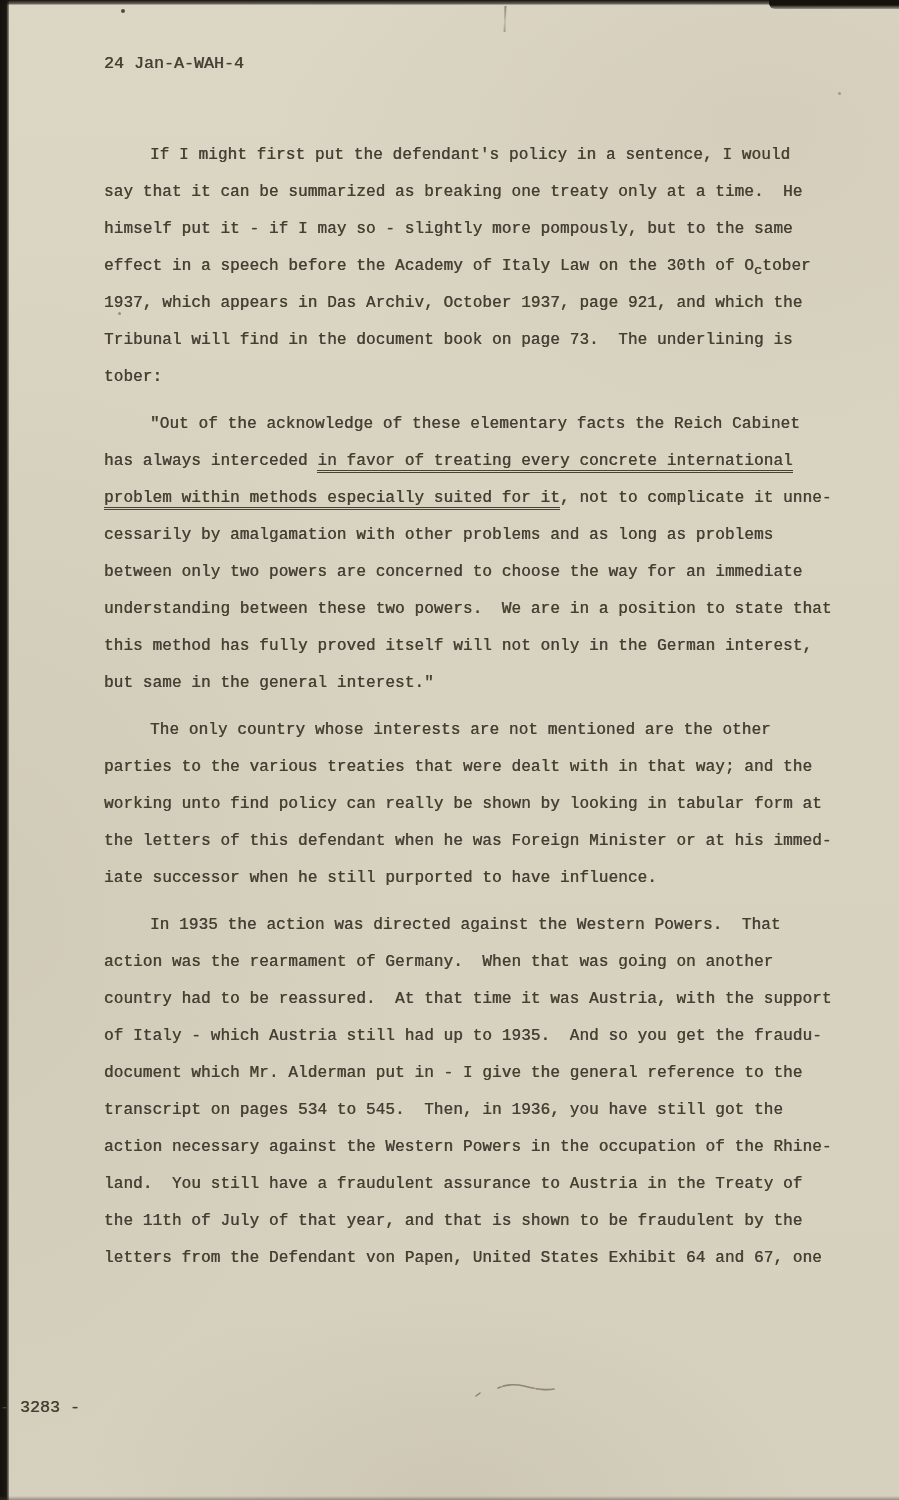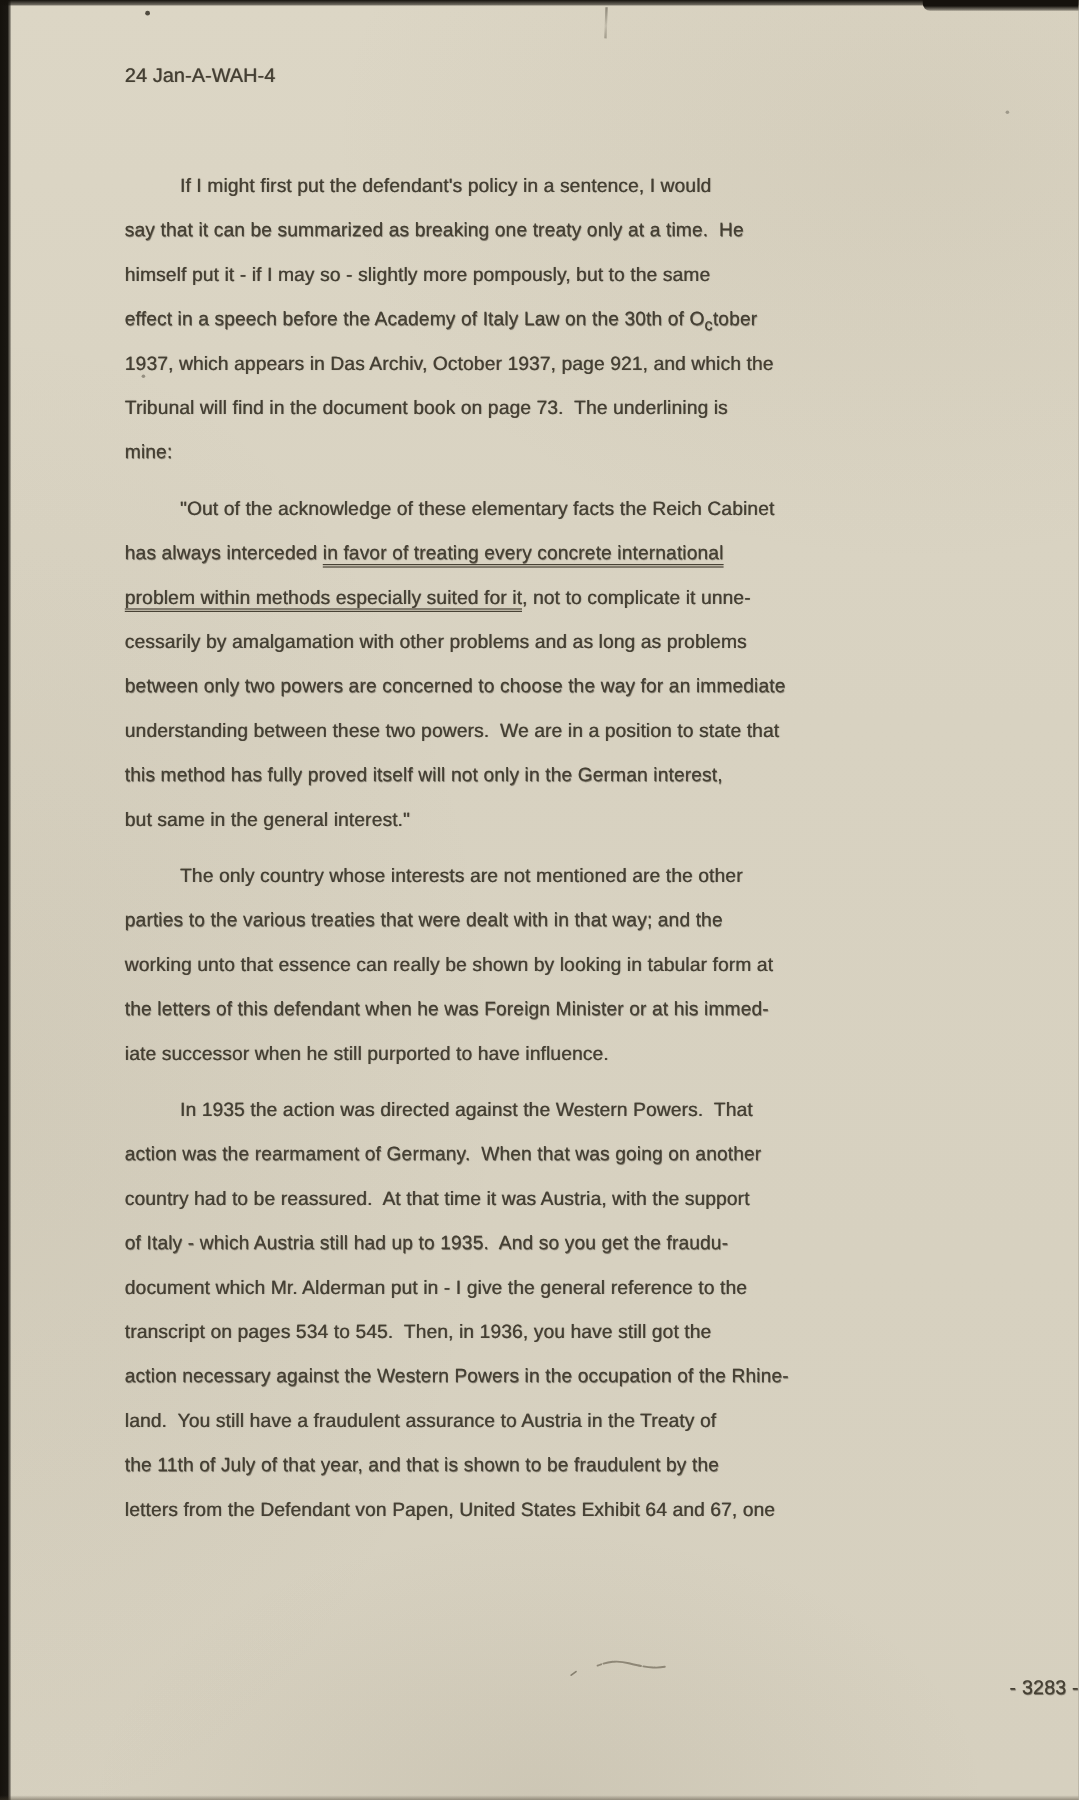--- a/index.html
+++ b/index.html
@@ -11,21 +11,21 @@
     position: relative;
     width: 899px;
     height: 1500px;
     overflow: hidden;
     background-color: #d9d3c2;
     background-image:
       radial-gradient(ellipse 700px 500px at 85% 8%, rgba(150,138,112,0.10), transparent 70%),
       radial-gradient(ellipse 600px 900px at 0% 60%, rgba(130,120,98,0.08), transparent 70%),
       radial-gradient(ellipse 500px 300px at 50% 100%, rgba(125,115,92,0.10), transparent 75%),
       linear-gradient(180deg, #dcd6c5 0%, #d8d2c1 40%, #d6d0bf 100%);
-    font-family: Liberation Sans, sans-serif;
+    font-family: Liberation Mono, monospace;
     color: #443f33;
   }
   
   .edge-left {
     position: absolute; left: 0; top: 0; width: 9px; height: 100%;
     background: linear-gradient(90deg, #15120d 0%, #1a1712 70%, rgba(26,23,18,0.35) 100%);
   }
   .edge-top {
     position: absolute; left: 0; top: 0; width: 100%; height: 5px;
     background: linear-gradient(180deg, #15120d 0%, rgba(21,18,13,0.55) 80%, transparent 100%);
@@ -70,21 +70,21 @@
   .u {
     border-bottom: 3px double rgba(64,58,45,0.95);
     padding-bottom: 0px;
   }
   .sub {
     font-size: 0.85em;
     vertical-align: -0.3em;
   }
   #footer-pagenum {
     position: absolute; left: 0; top: 1398px; width: 899px;
-    text-align: right; font-size: 16.5px; white-space: pre;
+    text-align: left; font-size: 16.5px; white-space: pre;
   }
   .pencil-squiggle {
     position: absolute; left: 468px; top: 1378px;
   }
 </style>
 </head>
 <body>
 
 <div id="page">
   <div class="edge-left"></div>
@@ -99,36 +99,36 @@
   <div id="header-line" class="typed">24 Jan-A-WAH-4</div>
 
   <div id="text-body" class="typed">
       <div class="para">
         <div class="line indent"><span>If I might first put the defendant's policy in a sentence, I would</span></div>
         <div class="line"><span>say that it can be summarized as breaking one treaty only at a time.  He</span></div>
         <div class="line"><span>himself put it - if I may so - slightly more pompously, but to the same</span></div>
         <div class="line"><span>effect in a speech before the Academy of Italy Law on the 30th of O</span><span class="sub">c</span><span>tober</span></div>
         <div class="line"><span>1937, which appears in Das Archiv, October 1937, page 921, and which the</span></div>
         <div class="line"><span>Tribunal will find in the document book on page 73.  The underlining is</span></div>
-        <div class="line"><span>mine:</span></div>
+        <div class="line"><span>tober:</span></div>
       </div>
       <div class="para">
         <div class="line indent"><span>"Out of the acknowledge of these elementary facts the Reich Cabinet</span></div>
         <div class="line"><span>has always interceded </span><span class="u">in favor of treating every concrete international</span></div>
         <div class="line"><span class="u">problem within methods especially suited for it</span><span>, not to complicate it unne-</span></div>
         <div class="line"><span>cessarily by amalgamation with other problems and as long as problems</span></div>
         <div class="line"><span>between only two powers are concerned to choose the way for an immediate</span></div>
         <div class="line"><span>understanding between these two powers.  We are in a position to state that</span></div>
         <div class="line"><span>this method has fully proved itself will not only in the German interest,</span></div>
         <div class="line"><span>but same in the general interest."</span></div>
       </div>
       <div class="para">
         <div class="line indent"><span>The only country whose interests are not mentioned are the other</span></div>
         <div class="line"><span>parties to the various treaties that were dealt with in that way; and the</span></div>
-        <div class="line"><span>working unto that essence can really be shown by looking in tabular form at</span></div>
+        <div class="line"><span>working unto find policy can really be shown by looking in tabular form at</span></div>
         <div class="line"><span>the letters of this defendant when he was Foreign Minister or at his immed-</span></div>
         <div class="line"><span>iate successor when he still purported to have influence.</span></div>
       </div>
       <div class="para">
         <div class="line indent"><span>In 1935 the action was directed against the Western Powers.  That</span></div>
         <div class="line"><span>action was the rearmament of Germany.  When that was going on another</span></div>
         <div class="line"><span>country had to be reassured.  At that time it was Austria, with the support</span></div>
         <div class="line"><span>of Italy - which Austria still had up to 1935.  And so you get the fraudu-</span></div>
         <div class="line"><span>document which Mr. Alderman put in - I give the general reference to the</span></div>
         <div class="line"><span>transcript on pages 534 to 545.  Then, in 1936, you have still got the</span></div>

